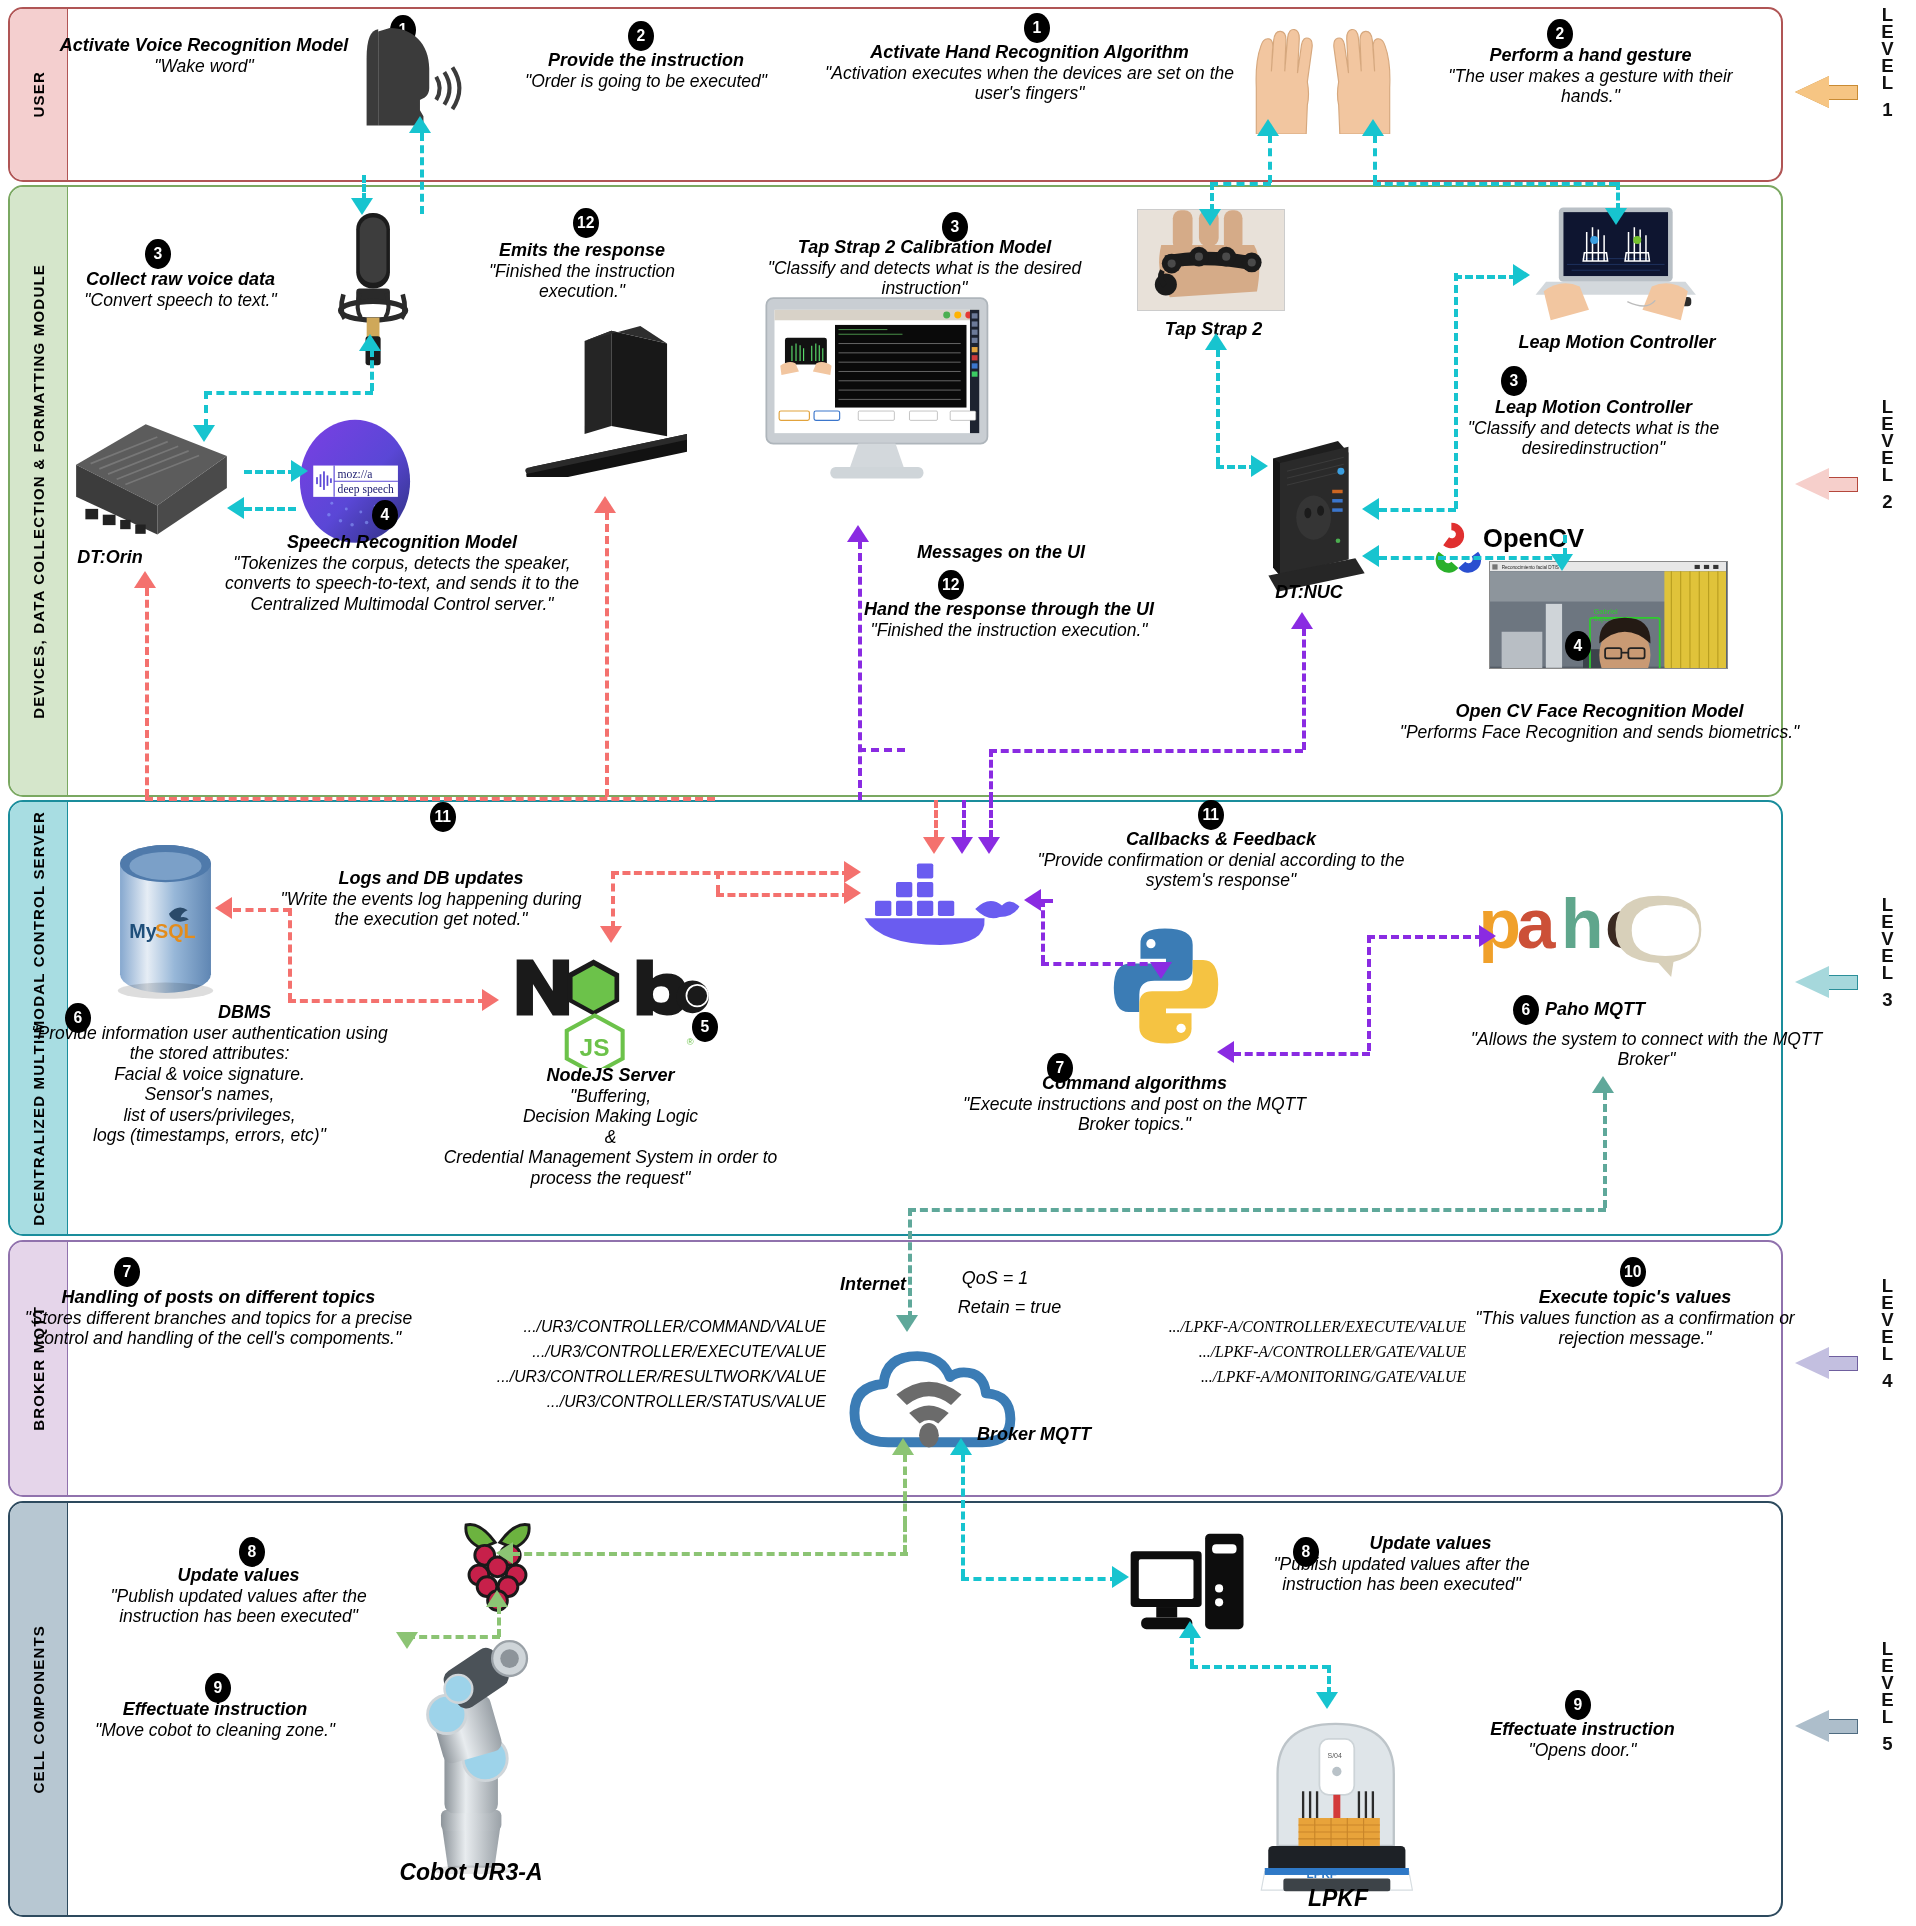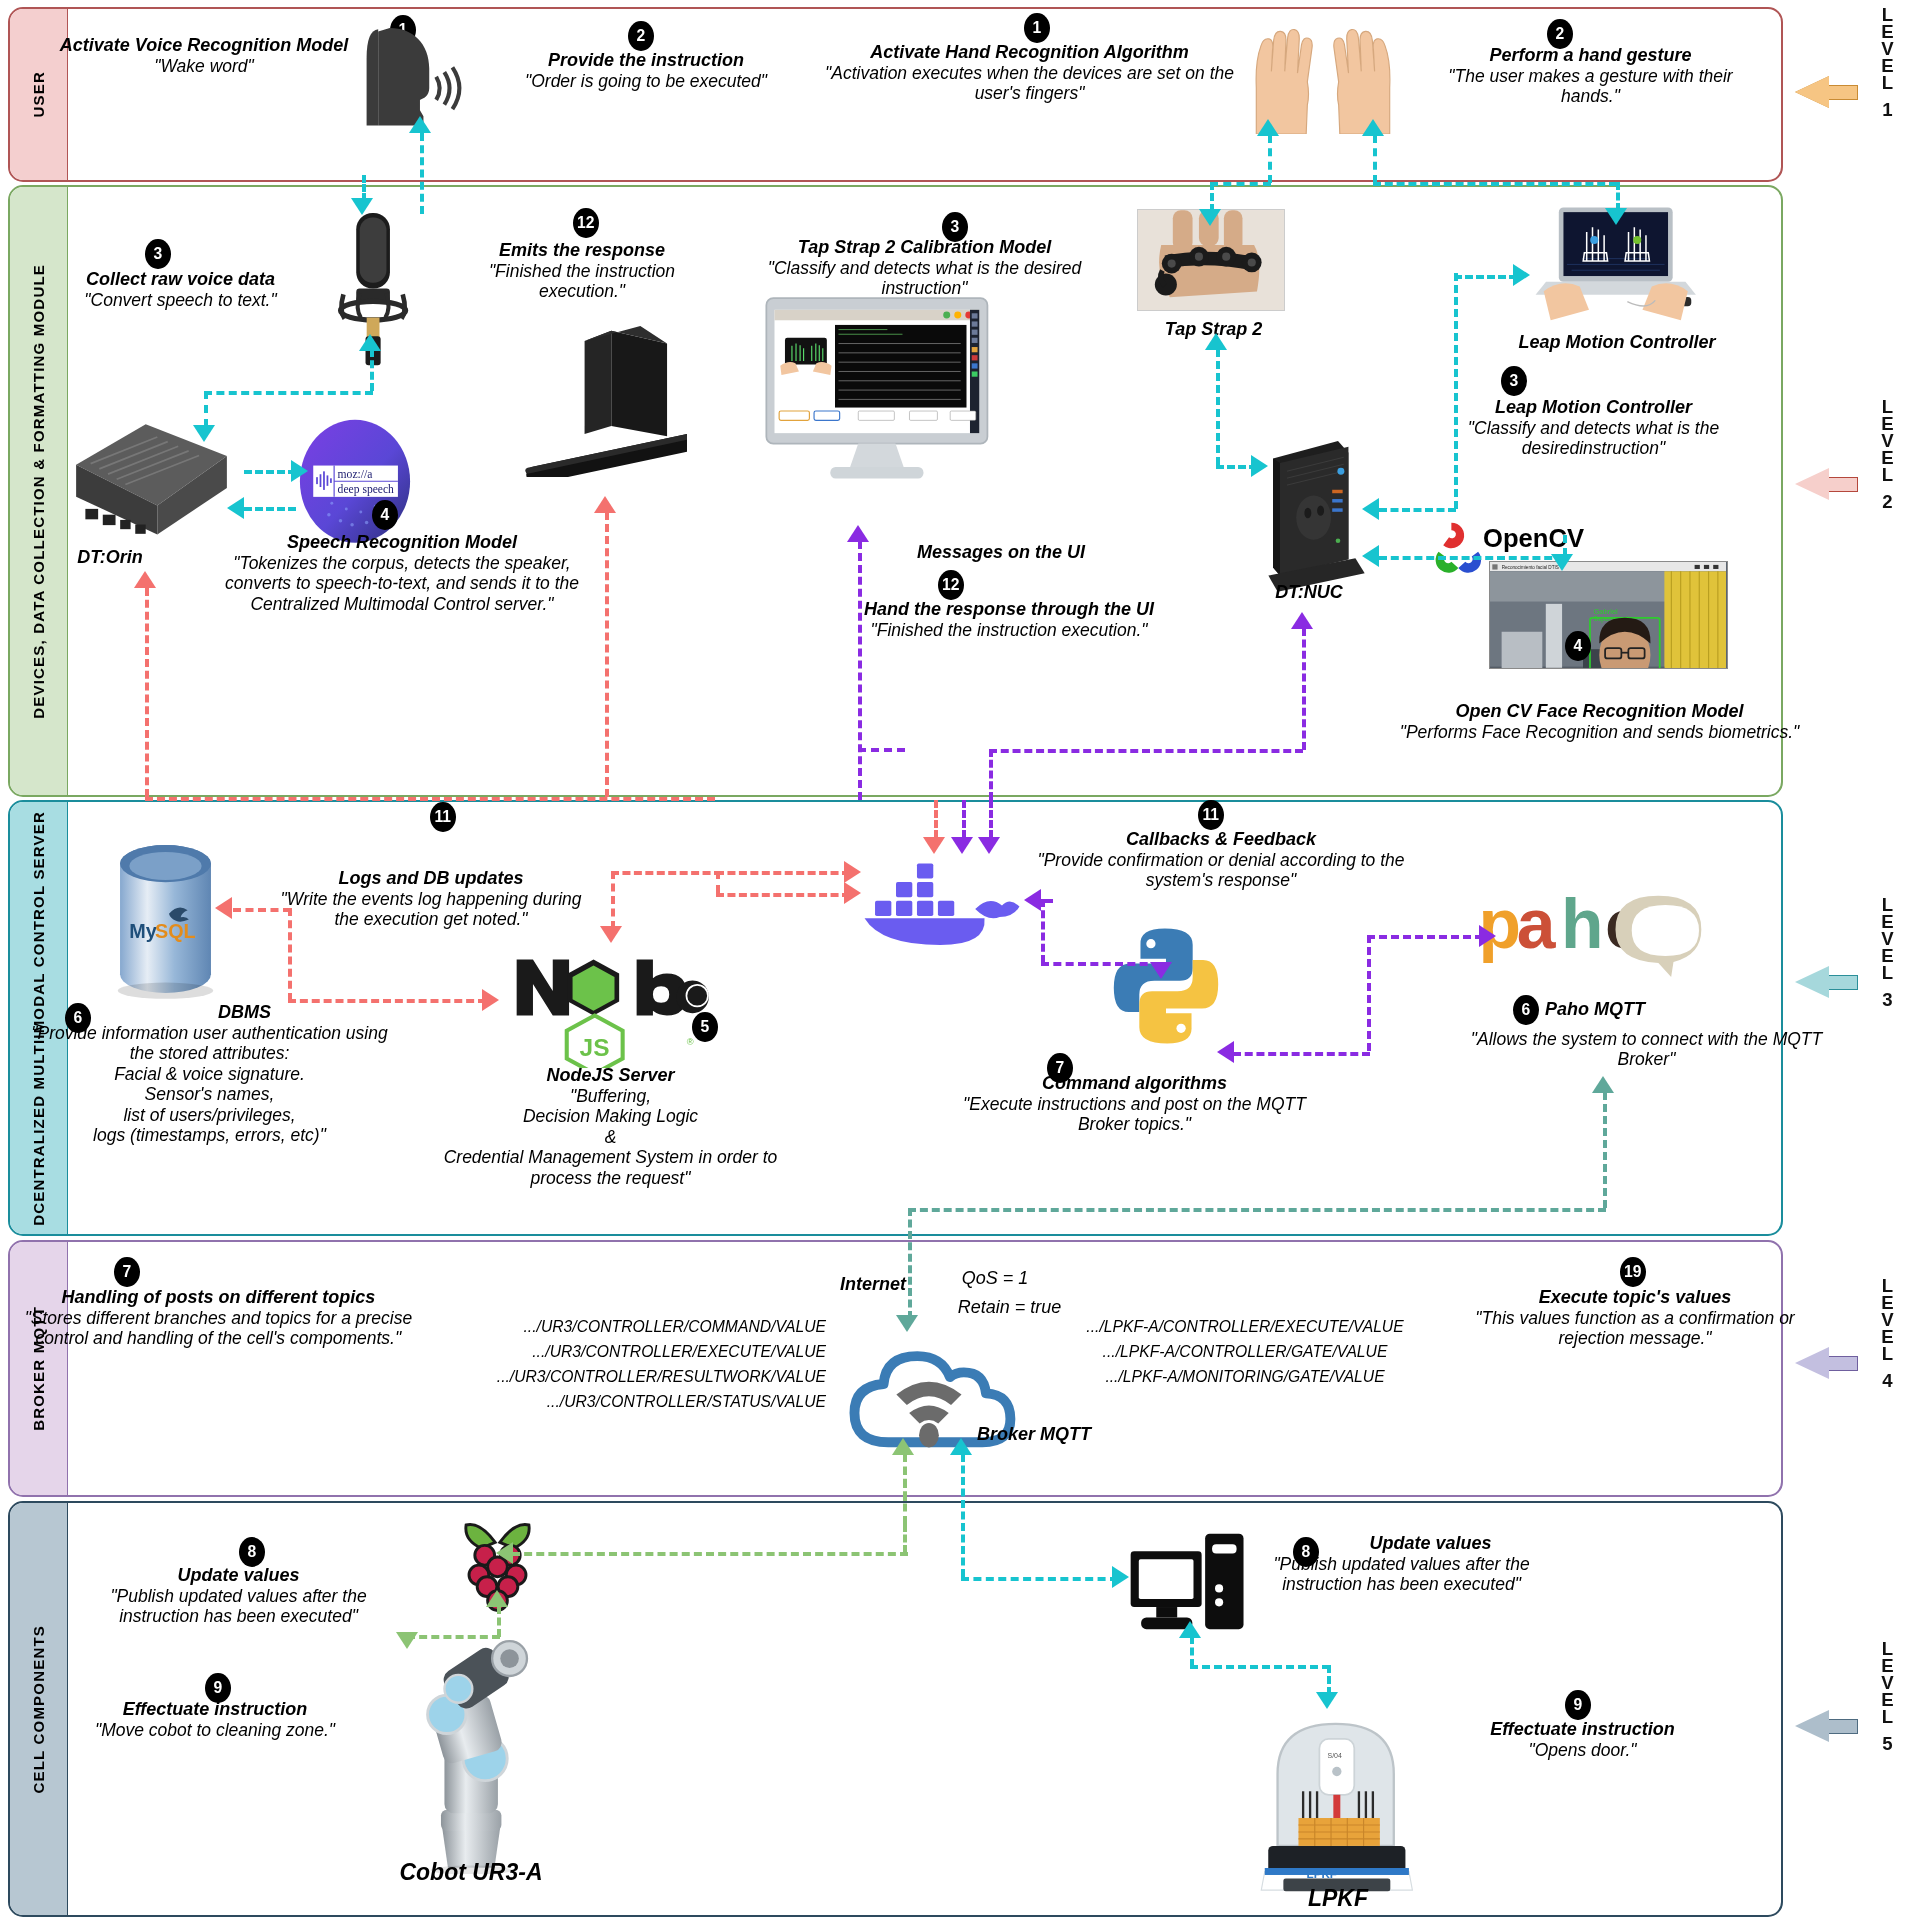--- a/index.html
+++ b/index.html
@@ -102,21 +102,21 @@
   .topiclist {
     position:absolute;
     font-style:italic;
     font-size:15.7px;
     line-height:1.6;
     text-align:right;
     white-space:pre-line;
     color:#000;
     font-family:"Liberation Sans", sans-serif;
   }
-  .topiclist.left-al { text-align:center; }
+  .topiclist.left-al { text-align:right;font-family:Liberation Serif, serif; }
 
   
   .bullet {
     position:absolute;
     width:25.6px; height:30px;
     border-radius:50%;
     background:#000;
     color:#fff;
     font-size:15.7px;
     font-weight:bold;
@@ -736,21 +736,21 @@
         <ellipse cx="146" cy="196" rx="17" ry="21"></ellipse>
       </g>
     </svg>
   </div>
   <div class="cap" style="left:977px; top:1424px; width:175px; text-align:left;">Broker MQTT</div>
 
   <div class="topiclist left-al" style="left:1024px; top:1314px; width:442px;">.../LPKF-A/CONTROLLER/EXECUTE/VALUE
 .../LPKF-A/CONTROLLER/GATE/VALUE
 .../LPKF-A/MONITORING/GATE/VALUE</div>
 
-  <div class="bullet" style="left:1620px; top:1257px;">19</div>
+  <div class="bullet" style="left:1620px; top:1257px;">10</div>
   <div class="tb" style="left:1472px; top:1287px; width:326px;">
     <span class="ttl">Execute topic's values</span>
     <span class="sub">"This values function as a confirmation or rejection message."</span>
   </div>
 
   <div class="lvl-marker" style="left:1795px; top:1347px;">
     <div class="lvl-arrow">
       <div class="shaft" style="background:#c3bfe0; border:1.7px solid #6f5f9e;"></div>
       <div class="head" style="border-right:34px solid #c3bfe0;"></div>
     </div>

